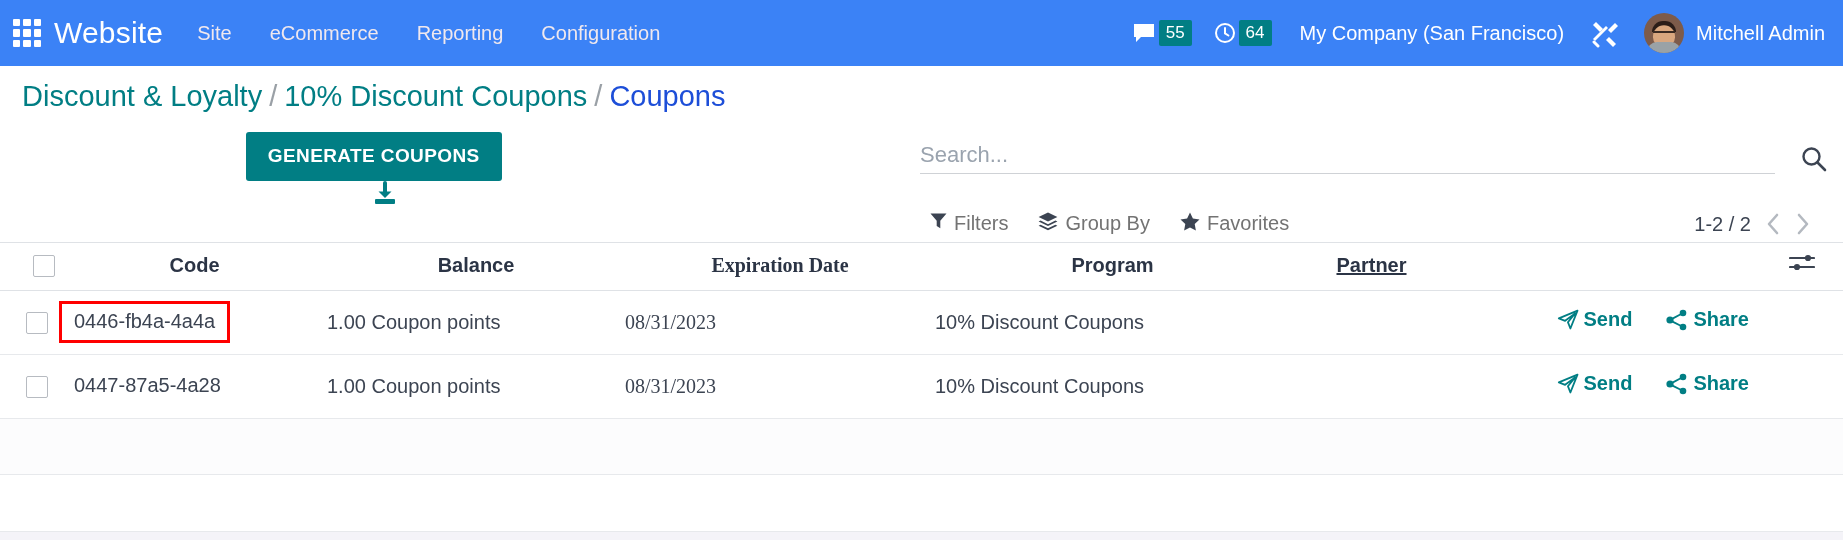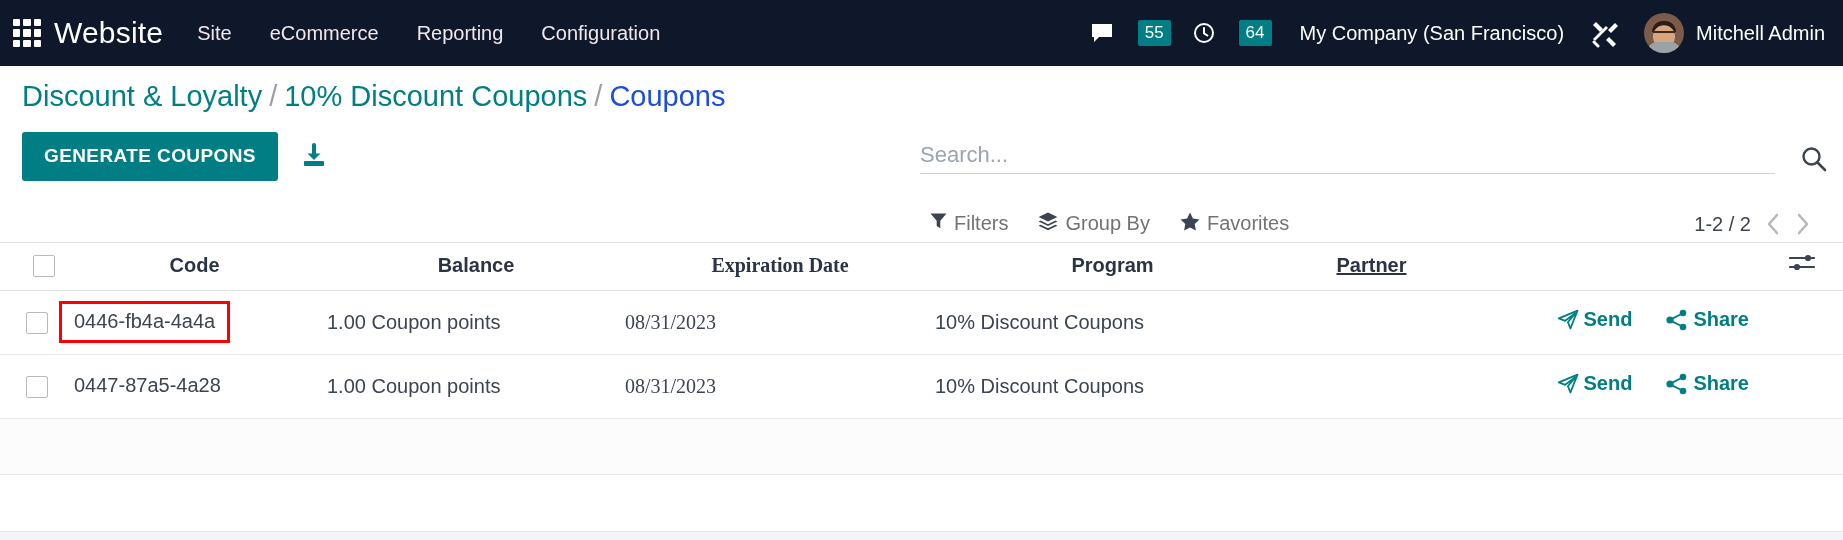--- a/index.html
+++ b/index.html
@@ -8,21 +8,21 @@
     width: 1843px; height: 540px;
     overflow: hidden;
     background: #ffffff;
     font-family: "Liberation Sans", sans-serif;
     -webkit-font-smoothing: antialiased;
   }
 
   
   .navbar {
     height: 66px;
-    background: #0f172a;
+    background: #3b82f6;
     display: flex;
     align-items: center;
     padding: 0 18px 0 10px;
     color: #ffffff;
     position: relative;
   }
   .apps-grid {
     width: 34px; height: 34px;
     display: grid;
     grid-template-columns: repeat(3, 1fr);
@@ -53,21 +53,20 @@
   .nav-right {
     margin-left: auto;
     display: flex;
     align-items: center;
   }
   .sys-counter {
     display: flex;
     align-items: center;
     margin-right: 22px;
     cursor: pointer;
-    gap: 21px;
   }
   .sys-counter .glyph {
     font-size: 21px;
     color: #ffffff;
     line-height: 1;
     margin-right: 1px;
     display:flex; align-items:center;
   }
   .badge {
     background: #017e84;
@@ -149,20 +148,21 @@
     color: #9aa0a6;
     margin: 0 7px;
     font-weight: 300;
   }
   .breadcrumb .current { color: #1d4ed8; }
 
   .btn-row {
     display: flex;
     align-items: center;
     margin-top: 18px;
+    flex-direction: column;
   }
   .btn-primary {
     background: #017e84;
     color: #ffffff;
     border: none;
     font-size: 19px;
     font-weight: 600;
     letter-spacing: .4px;
     padding: 13px 22px 14px 22px;
     border-radius: 3px;

